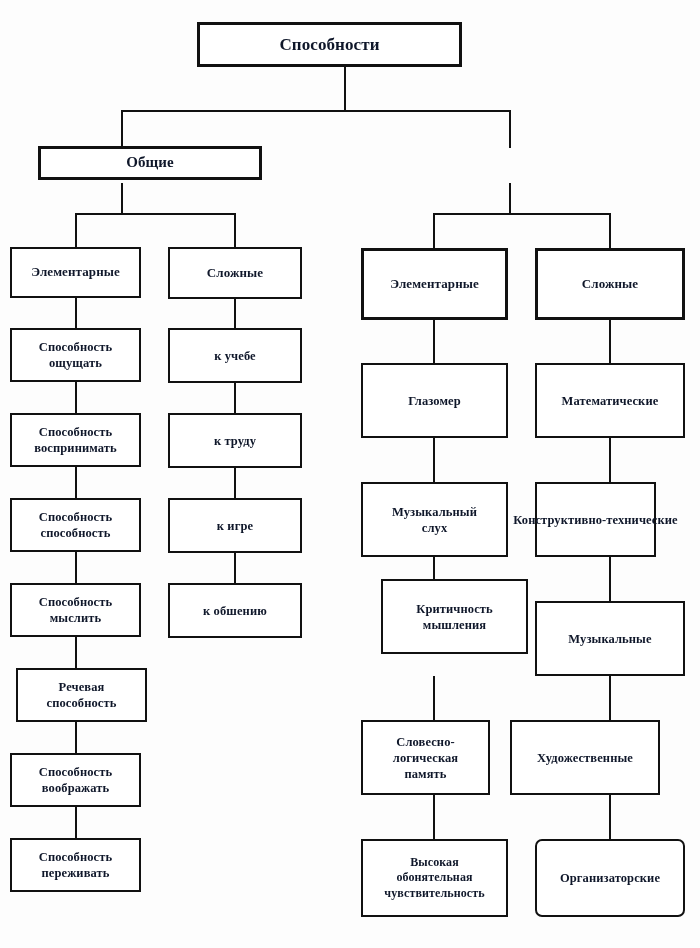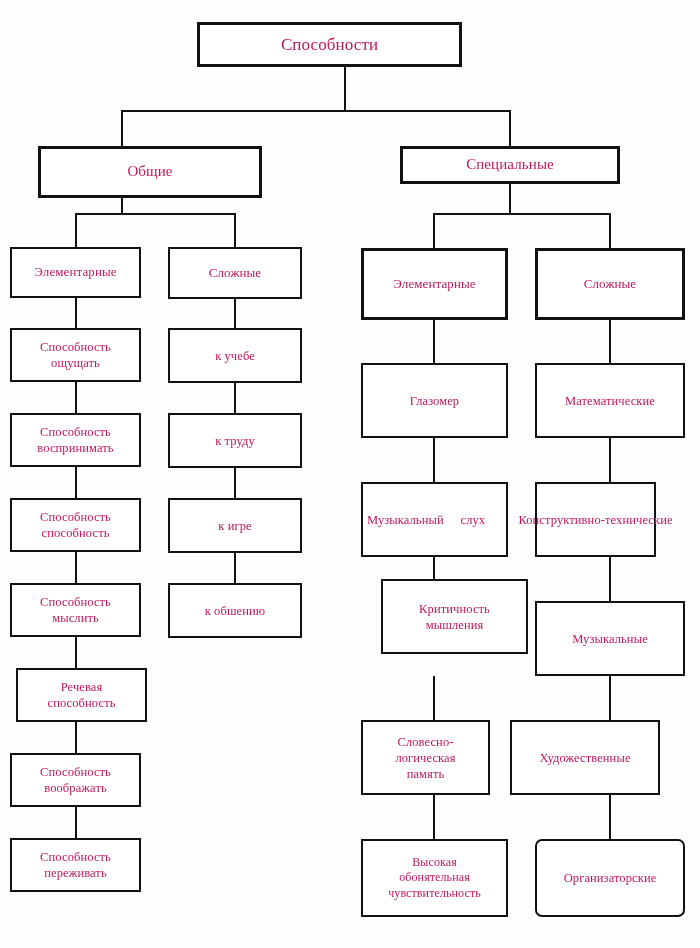--- a/index.html
+++ b/index.html
@@ -20,22 +20,22 @@
   }
   .node {
     position: absolute;
     box-sizing: border-box;
     background: #ffffff;
     border: 2px solid #111111;
     display: flex;
     align-items: center;
     justify-content: center;
     text-align: center;
-    color: #be185d;
-    font-weight: normal;
+    color: #0f172a;
+    font-weight: bold;
     line-height: 1.28;
     letter-spacing: 0.1px;
     padding: 2px 4px;
   }
   .node.lvl1 { font-size: 17px; border-width: 3px; }
   .node.lvl2 { font-size: 15px; border-width: 3px; }
   .node.lvl3 { font-size: 13px; border-width: 2px; }
   .node.lvl3.thick { border-width: 3px; }
   .node.leaf  { font-size: 12.5px; border-width: 2px; }
   .node.leaf-r { font-size: 12.5px; border-width: 2px; }
@@ -95,25 +95,22 @@
   <div class="cv" style="left:609px; top:319px; height:44px;"></div>
   <div class="cv" style="left:609px; top:438px; height:44px;"></div>
   <div class="cv" style="left:609px; top:557px; height:44px;"></div>
   <div class="cv" style="left:609px; top:676px; height:44px;"></div>
   <div class="cv" style="left:609px; top:795px; height:44px;"></div>
 
   <div class="node lvl1" style="left:197px; top:22px; width:265px; height:45px;">
     <span class="txt">Способности</span>
   </div>
 
-  <div class="node lvl2" style="left:38px; top:146px; width:224px; height:52px;">
+  <div class="node lvl2" style="left:38px; top:146px; width:224px; height:34px;">
     <span class="txt">Общие</span>
-  </div>
-  <div class="node lvl2" style="left:400px; top:146px; width:220px; height:38px;">
-    <span class="txt">Специальные</span>
   </div>
 
   <div class="node lvl3" style="left:10px; top:247px; width:131px; height:51px;">
     <span class="txt">Элементарные</span>
   </div>
   <div class="node lvl3" style="left:168px; top:247px; width:134px; height:52px;">
     <span class="txt">Сложные</span>
   </div>
   <div class="node lvl3 thick" style="left:361px; top:248px; width:147px; height:72px;">
     <span class="txt">Элементарные</span>
@@ -161,21 +158,21 @@
     <span class="txt">к игре</span>
   </div>
   <div class="node leaf" style="left:168px; top:583px; width:134px; height:55px;">
     <span class="txt">к обшению</span>
   </div>
 
   <div class="node leaf-r" style="left:361px; top:363px; width:147px; height:75px; flex-direction:column;">
     <span class="txt">Глазомер</span>
 
   </div>
-  <div class="node leaf-r" style="left:361px; top:482px; width:147px; height:75px; flex-direction:row;">
+  <div class="node leaf-r" style="left:361px; top:482px; width:147px; height:75px; flex-direction:column;">
     <span class="txt">Музыкальный</span>
     <span class="txt">слух</span>
 
   </div>
   <div class="node leaf-r" style="left:361px; top:579px; width:147px; height:75px; flex-direction:column;margin-left:20px;">
     <span class="txt">Критичность</span>
     <span class="txt">мышления</span>
 
   </div>
   <div class="node leaf-r" style="left:361px; top:720px; width:129px; height:75px; flex-direction:column;">

